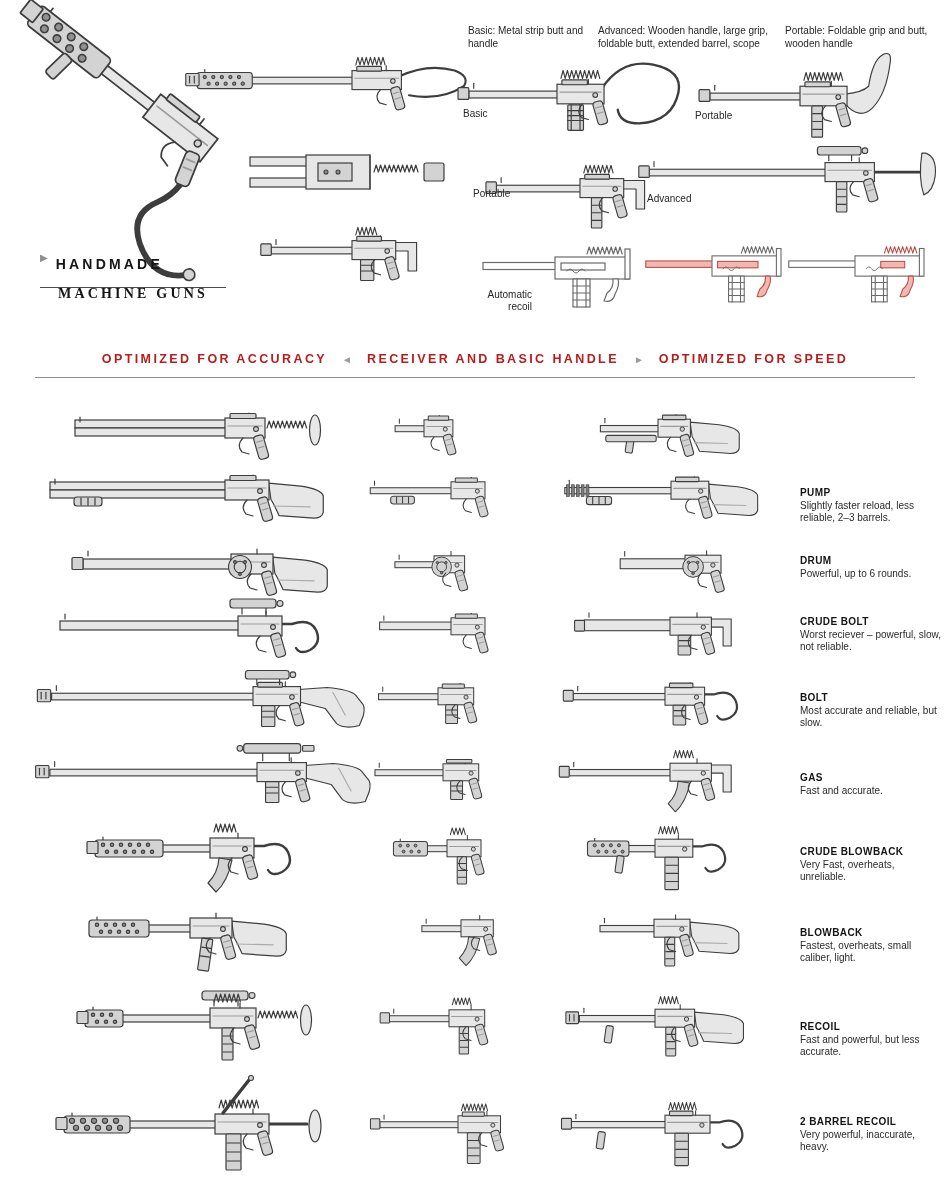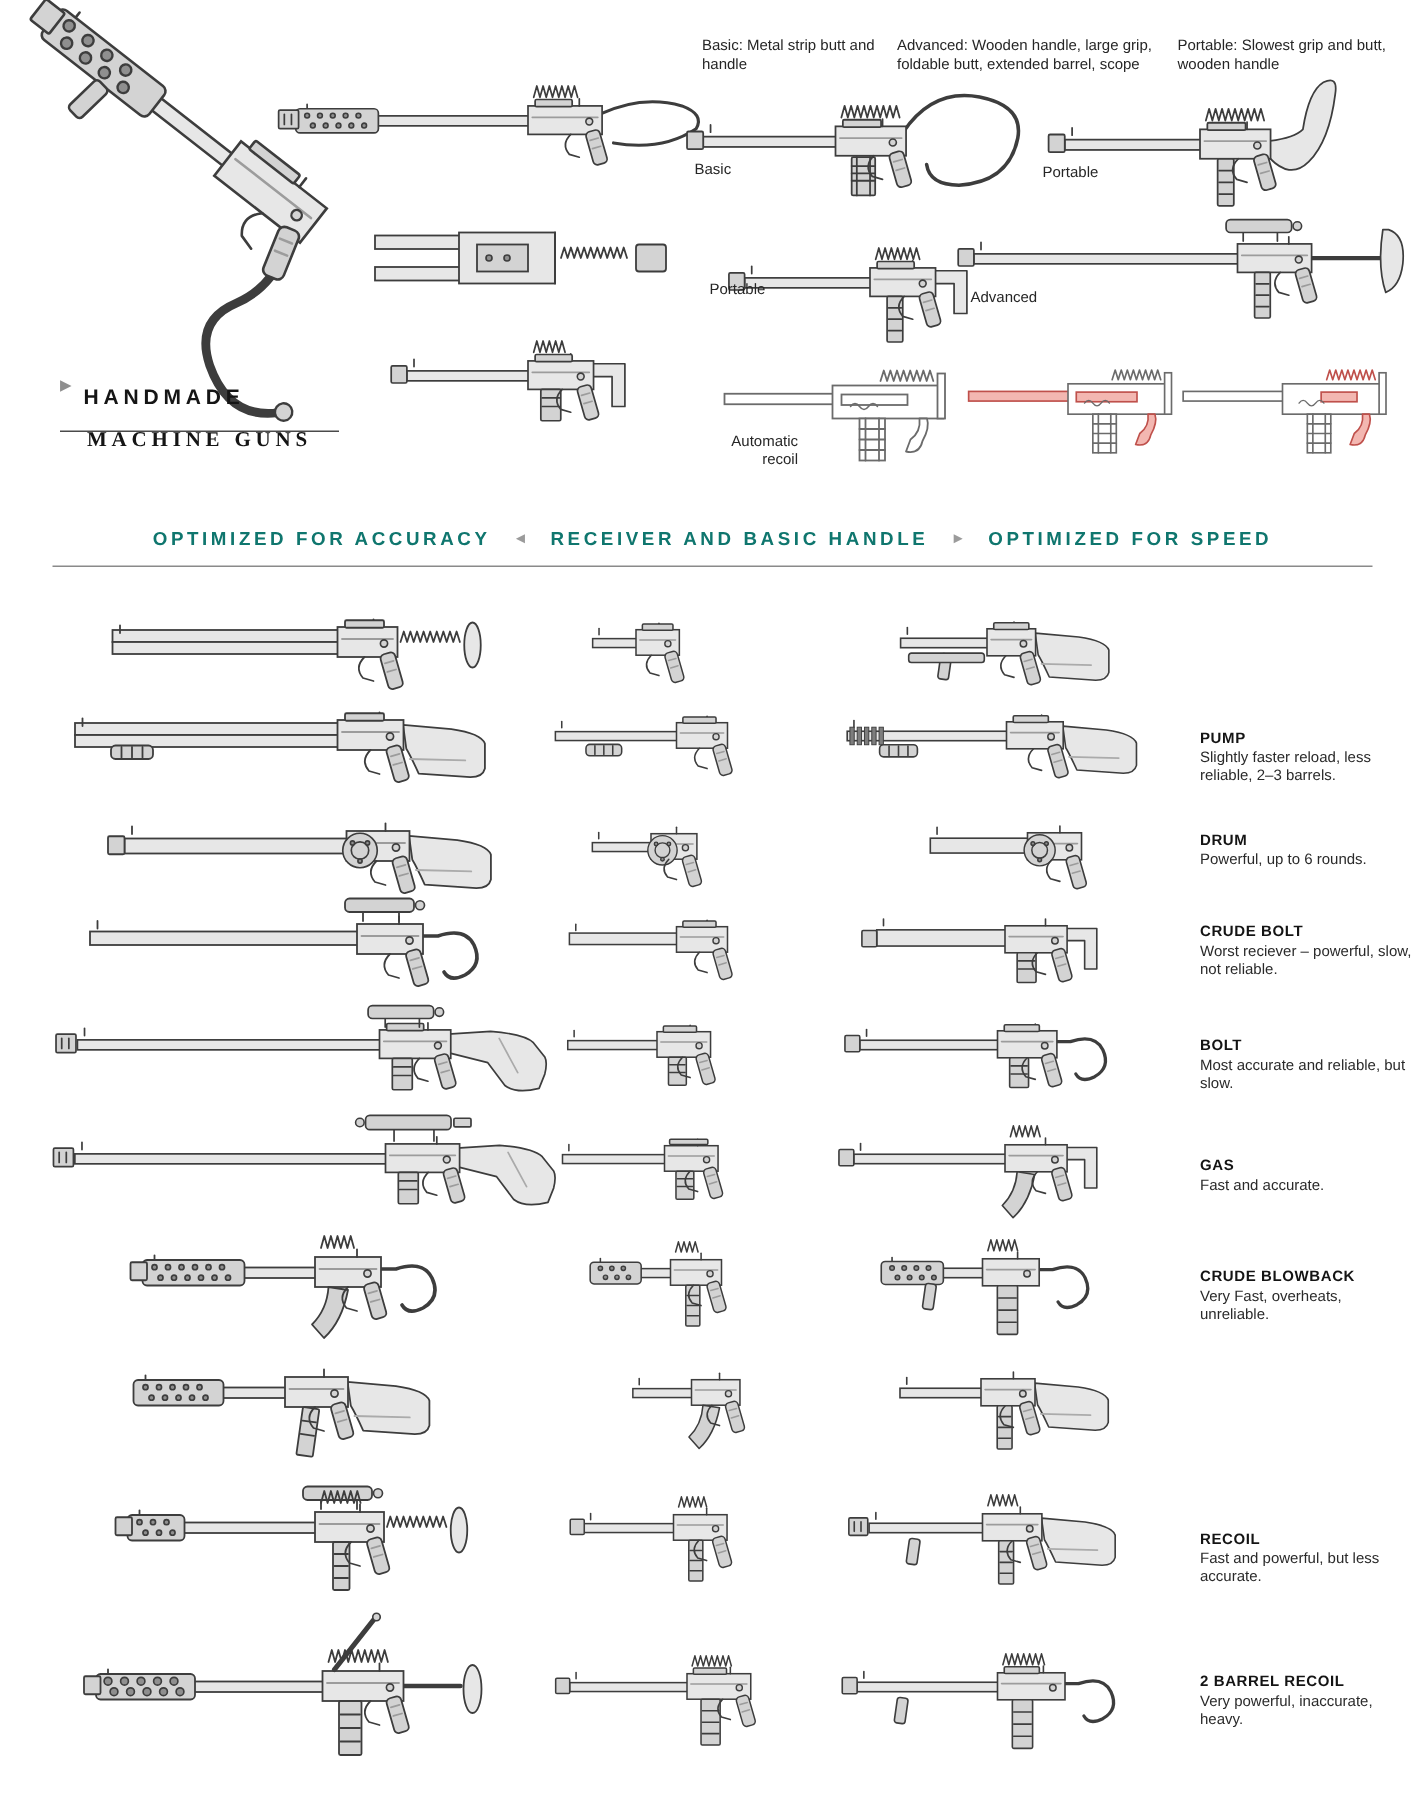--- a/index.html
+++ b/index.html
@@ -13,21 +13,21 @@
   .t-arrow{color:#8f8f8f;font-size:10px;margin-right:8px;line-height:1;}
   .t-line{font-size:14px;font-weight:bold;letter-spacing:3.2px;line-height:18px;color:#151515;margin-top:12px;}
   .t-line2{padding-left:18px;font-family:Liberation Serif, serif;}
   .t-rule{position:absolute;left:0;top:44px;width:186px;border-top:1.4px solid #4a4a4a;}
   
   .cap{font-size:10px;line-height:12.5px;color:#262626;}
   
   .vlabel{font-size:10px;line-height:12px;color:#262626;}
   
   .divider{left:35px;top:352px;width:880px;display:flex;justify-content:center;align-items:center;gap:15px;}
-  .d-text{font-size:12.5px;font-weight:bold;letter-spacing:2.4px;color:#0f766e;white-space:nowrap;}
+  .d-text{font-size:12.5px;font-weight:bold;letter-spacing:2.4px;color:#b91c1c;white-space:nowrap;}
   .d-arrow{font-size:10px;color:#9b9b9b;}
   .rule-full{left:35px;top:377px;width:880px;border-top:1.5px solid #8a8a8a;height:0;}
   
   .rlabel{left:800px;width:142px;}
   .gname{font-size:10px;font-weight:bold;letter-spacing:0.4px;line-height:12.5px;color:#141414;}
   .gdesc{font-size:10px;line-height:12.5px;color:#2a2a2a;}
 </style>
 </head>
 <body>
 
@@ -271,21 +271,21 @@
     <div class="t-row">
       <span class="t-arrow">▶</span>
       <span class="t-line">HANDMADE</span>
     </div>
     <div class="t-line t-line2">MACHINE GUNS</div>
     <div class="t-rule"></div>
   </div>
 
   <div class="abs cap" style="left:468px;top:25px;width:122px">Basic: Metal strip butt and handle</div>
   <div class="abs cap" style="left:598px;top:25px;width:182px">Advanced: Wooden handle, large grip, foldable butt, extended barrel, scope</div>
-  <div class="abs cap" style="left:785px;top:25px;width:148px">Portable: Slowest grip and butt, wooden handle</div>
+  <div class="abs cap" style="left:785px;top:25px;width:148px">Portable: Foldable grip and butt, wooden handle</div>
 
   <div class="abs vlabel" style="left:463px;top:108px">Basic</div>
   <div class="abs vlabel" style="left:695px;top:110px">Portable</div>
   <div class="abs vlabel" style="left:473px;top:188px">Portable</div>
   <div class="abs vlabel" style="left:647px;top:193px">Advanced</div>
   <div class="abs vlabel" style="left:468px;top:289px;width:64px;text-align:right">Automatic recoil</div>
 
   <div class="abs divider">
     <span class="d-text">OPTIMIZED FOR ACCURACY</span>
     <span class="d-arrow">◄</span>
@@ -1056,20 +1056,24 @@
     <div class="gdesc">Most accurate and reliable, but slow.</div>
     </div>
   <div class="abs rlabel" style="top:772px">
     <div class="gname">GAS</div>
     <div class="gdesc">Fast and accurate.</div>
     </div>
   <div class="abs rlabel" style="top:846px">
     <div class="gname">CRUDE BLOWBACK</div>
     <div class="gdesc">Very Fast, overheats, unreliable.</div>
     </div>
+  <div class="abs rlabel" style="top:927px">
+    <div class="gname">BLOWBACK</div>
+    <div class="gdesc">Fastest, overheats, small caliber, light.</div>
+    </div>
   <div class="abs rlabel" style="top:1021px">
     <div class="gname">RECOIL</div>
     <div class="gdesc">Fast and powerful, but less accurate.</div>
     </div>
   <div class="abs rlabel" style="top:1116px">
     <div class="gname">2 BARREL RECOIL</div>
     <div class="gdesc">Very powerful, inaccurate, heavy.</div>
     </div>
 </div>
 

